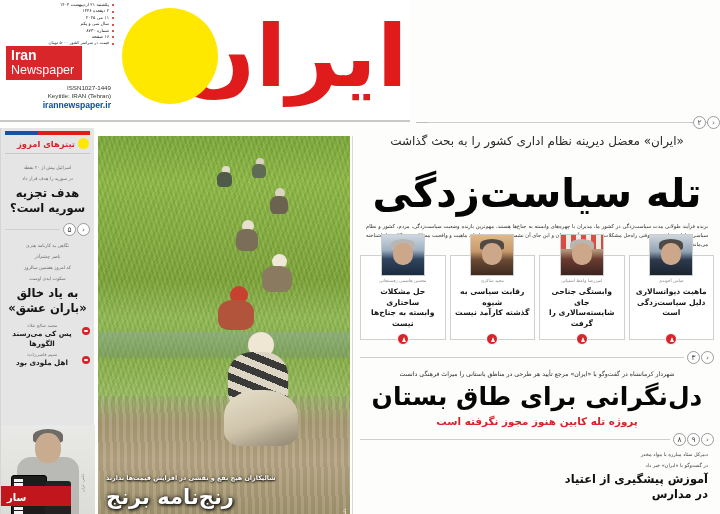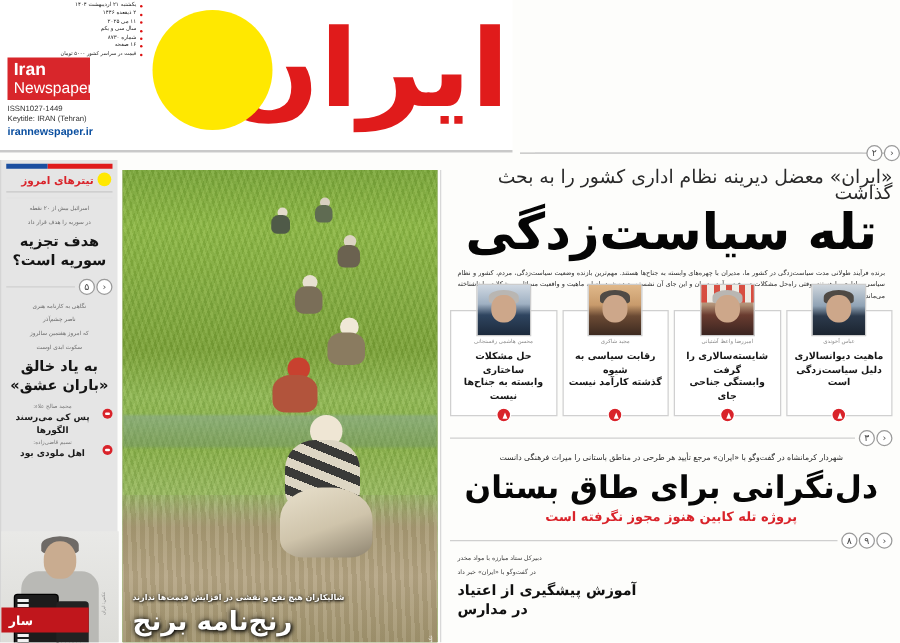--- a/index.html
+++ b/index.html
@@ -78,21 +78,21 @@
     width: 2px; height: 2px;
     background: #d11;
     border-radius: 50%;
   }
   .mi-line.wide { font-size: 4.1px; }
 
   .iran-badge {
     position: absolute;
     top: 46px;
     left: 6px;
-    width: 66px;
+    width: 76px;
     height: 34px;
     background: #d8262b;
     color: #fff;
     direction: ltr;
     text-align: left;
     padding: 2px 5px 0 5px;
   }
   .iran-badge .b1 {
     font-size: 14px;
     font-weight: bold;
@@ -103,21 +103,21 @@
     font-size: 12.5px;
     line-height: 14px;
     font-family: "Liberation Sans", sans-serif;
   }
 
   .issn-block {
     position: absolute;
     top: 84px;
     left: 6px;
     direction: ltr;
-    text-align: left;
+    text-align: right;
     width: 105px;
   }
   .issn-block .l {
     font-size: 6.2px;
     line-height: 8px;
     color: #333;
     font-family: "Liberation Sans", sans-serif;
   }
   .issn-block .site {
     font-size: 8.6px;
@@ -539,34 +539,34 @@
   .main-col {
     position: absolute;
     top: 128px; left: 356px;
     width: 364px;
     height: 386px;
     direction: rtl;
     padding: 0 6px 0 4px;
   }
 
   .lead-kicker {
-    font-size: 15px;
+    font-size: 12px;
     color: #2a2a2a;
-    text-align: right;
+    text-align: center;
     line-height: 13px;
     padding-top: 7px;
   }
   .lead-headline {
     font-size: 40px;
     font-weight: bold;
     color: #050505;
     text-align: center;
     line-height: 50px;
     letter-spacing: -1px;
-    margin: 0 0 4px;
+    margin: 20px 0 4px;
   }
   .lead-deck {
     font-size: 5.2px;
     color: #2e2e2e;
     line-height: 9px;
     text-align: justify;
     padding: 0 6px;
     margin-bottom: 6px;
   }
 
@@ -685,21 +685,21 @@
     margin-bottom: 2px;
   }
 
   .bottom-row {
     display: flex;
     direction: rtl;
     margin-top: 3px;
   }
   .bottom-col {
     flex: 1;
-    text-align: left;
+    text-align: right;
     padding: 0 6px;
   }
   .bottom-col.sep { border-left: 0.8px solid #d2d2d2; }
   .bc-kicker {
     font-size: 5px;
     color: #3a3a3a;
     line-height: 8px;
     margin-bottom: 3px;
   }
   .bc-headline {
@@ -886,22 +886,22 @@
         <div class="expert-badge"></div>
       </div>
 
       <div class="expert">
         <div class="expert-photo ep-2">
           <div class="ep-stripe"></div>
           <div class="ep-hair gray"></div>
           <div class="ep-face"></div>
         </div>
         <div class="expert-name">امیررضا واعظ آشتیانی</div>
+        <div class="expert-quote">وابستگی جناحی جای</div>
         <div class="expert-quote">شایسته‌سالاری را گرفت</div>
-        <div class="expert-quote">وابستگی جناحی جای</div>
         <div class="expert-badge"></div>
       </div>
 
       <div class="expert">
         <div class="expert-photo ep-3">
           <div class="ep-hair"></div>
           <div class="ep-face"></div>
         </div>
         <div class="expert-name">مجید شاکری</div>
         <div class="expert-quote">رقابت سیاسی به شیوه</div>

